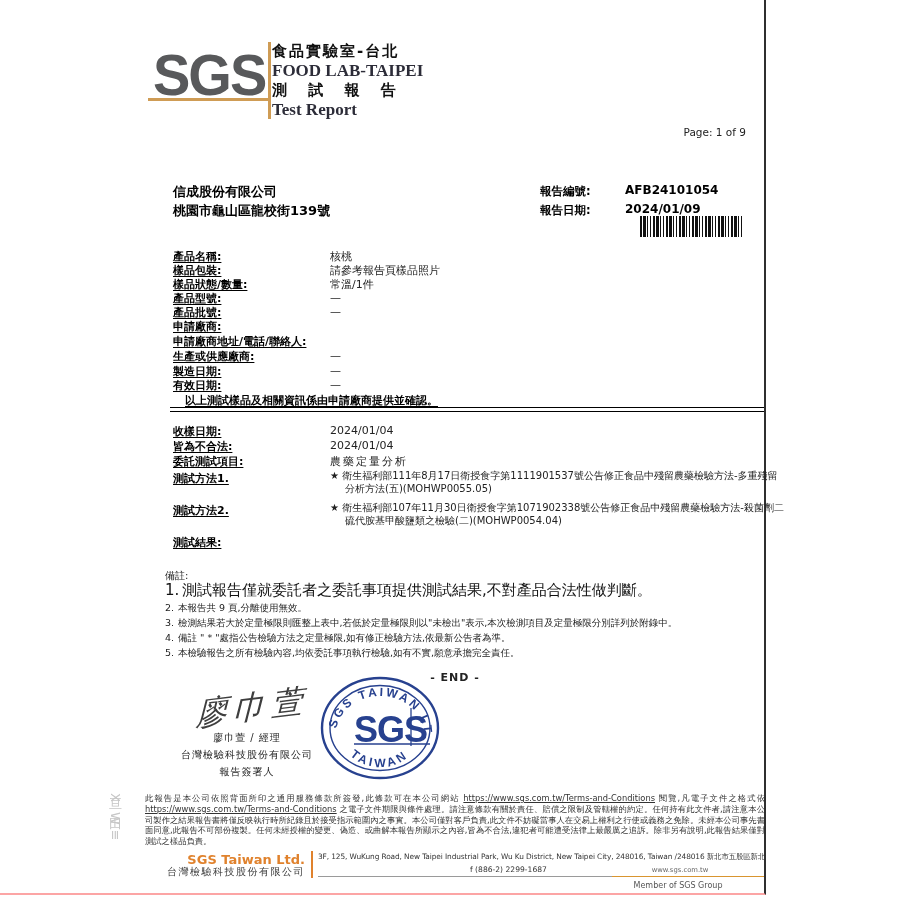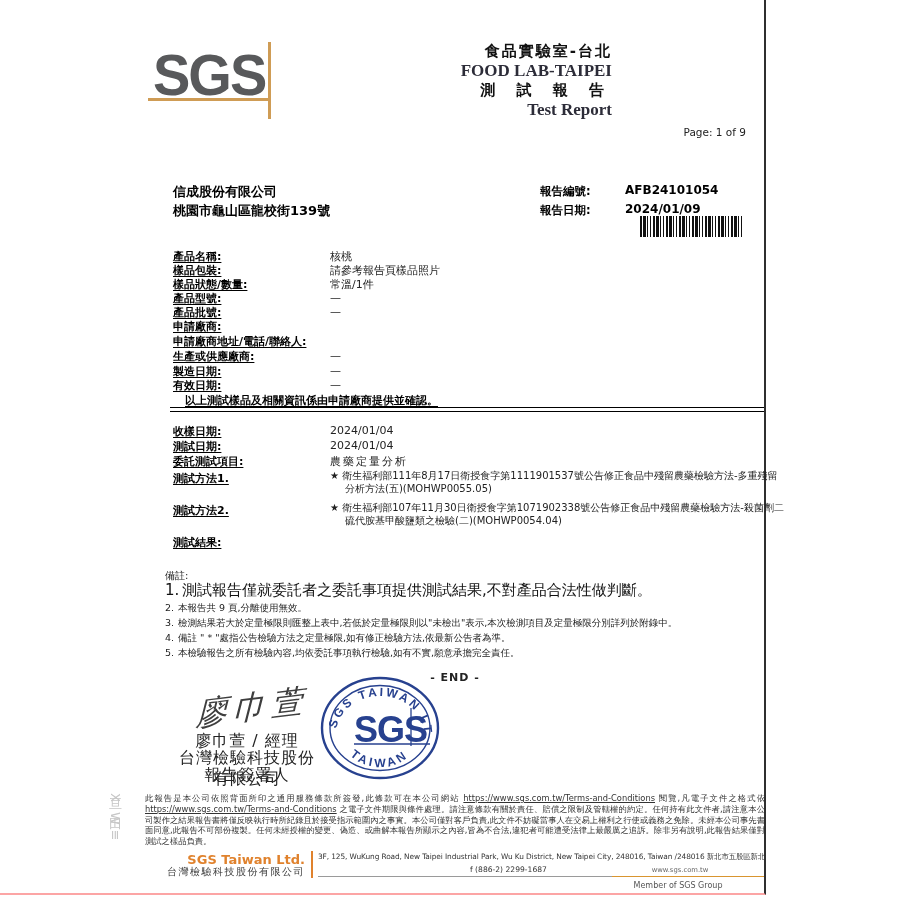--- a/index.html
+++ b/index.html
@@ -5,21 +5,21 @@
   html,body{margin:0;padding:0;width:899px;height:899px;background:#ffffff;overflow:hidden;
     font-family:"DejaVu Sans","Liberation Sans",sans-serif;color:#1a1a1a;}
   #scan-page{position:absolute;left:0;top:0;width:764px;height:893px;background:#fff;
     border-right:2px solid #2f2f2f;border-bottom:2px solid #fca5a5;}
   .abs{position:absolute;}
   
   .logo-text{font-family:"Liberation Sans",sans-serif;font-weight:bold;font-size:56px;
     color:#58595b;letter-spacing:-2px;transform:scaleY(1.04);line-height:1;}
   .logo-hline{background:#cf9c55;height:3px;}
   .logo-vline{background:#cf9c55;width:3px;}
-  .title-block{width:320px;text-align:right;padding-left:20px;}
+  .title-block{width:320px;text-align:left;}
   .t-zh{font-weight:bold;font-size:15px;color:#111;letter-spacing:2px;}
   .t-en{font-family:"Liberation Serif","DejaVu Serif",serif;font-weight:bold;font-size:17px;color:#2c2c38;}
   .t-zh2{font-weight:bold;font-size:15px;color:#111;letter-spacing:8px;}
   .page-label{font-size:10.5px;color:#222;}
   
   .client{font-weight:bold;font-size:13px;color:#000;}
   .meta-lbl{font-weight:bold;font-size:11.5px;color:#000;}
   .meta-val{font-weight:bold;font-size:12px;color:#000;}
   .barcode{background:repeating-linear-gradient(90deg,#111 0 1.5px,#fff 1.5px 3px,#111 3px 5.5px,#fff 5.5px 6.5px,#111 6.5px 7.5px,#fff 7.5px 10px,#111 10px 11px,#fff 11px 13px);}
   
@@ -32,21 +32,21 @@
   
   .notes-title{font-size:10px;color:#222;}
   .note-big{font-size:15px;color:#111;}
   .note{font-size:9.5px;color:#222;white-space:nowrap;}
   .note .n{display:inline-block;width:13px;}
   .note-big .n{display:inline-block;width:17px;}
   .end-mark{font-size:11px;font-weight:bold;color:#222;letter-spacing:1px;}
   
   .sig-script{font-family:"DejaVu Serif","Liberation Serif",serif;font-style:italic;font-size:32px;
     color:#2a2a2a;transform:rotate(-7deg) skewX(-8deg);letter-spacing:6px;opacity:.9;}
-  .sig-line{font-size:16px;color:#222;width:150px;text-align:center;letter-spacing:1px;}
+  .sig-line{font-size:10px;color:#222;width:150px;text-align:center;letter-spacing:1px;}
   
   .disclaimer{width:620px;font-size:8.3px;line-height:1.3;color:#333;text-align:justify;}
   .disclaimer .u{text-decoration:underline;color:#333;}
   .f-en{font-weight:bold;font-size:13px;color:#e0822d;}
   .f-zh{font-size:10px;color:#3c3c3c;letter-spacing:1.5px;}
   .f-addr{font-size:7.4px;color:#333;white-space:nowrap;letter-spacing:-0.1px;}
   .f-tf{font-size:7.6px;color:#333;}
   .f-www{font-size:6.8px;color:#666;}
   .f-member{font-size:8px;color:#555;}
   .rule-gray{height:1px;background:#9a9a9a;}
@@ -98,21 +98,21 @@
   <div class="abs lbl" style="left:173px;top:364px;">製造日期:</div>
   <div class="abs val" style="left:330px;top:364px;">—</div>
   <div class="abs lbl" style="left:173px;top:378px;">有效日期:</div>
   <div class="abs val" style="left:330px;top:378px;">—</div>
 
   <div class="abs confirm" style="left:173px;top:393px;">以上測試樣品及相關資訊係由申請廠商提供並確認。</div>
   <div class="abs dbl-line" style="left:170px;top:407px;width:594px;"></div>
 
   <div class="abs lbl" style="left:173px;top:424px;">收樣日期:</div>
   <div class="abs val" style="left:330px;top:424px;">2024/01/04</div>
-  <div class="abs lbl" style="left:173px;top:439px;">測試日期:</div>
+  <div class="abs lbl" style="left:173px;top:439px;">皆為不合法:</div>
   <div class="abs val" style="left:330px;top:439px;">2024/01/04</div>
   <div class="abs lbl" style="left:173px;top:454px;">委託測試項目:</div>
   <div class="abs val" style="left:330px;top:454px;letter-spacing:2px;">農藥定量分析</div>
 
   <div class="abs lbl" style="left:173px;top:471px;">測試方法1.</div>
   <div class="abs method-text" style="left:330px;top:469px;">
     <span>★</span>
     <span>衛生福利部111年8月17日衛授食字第1111901537號公告修正食品中殘留農藥檢驗方法-多重殘留分析方法(五)(MOHWP0055.05)</span>
   </div>
 

